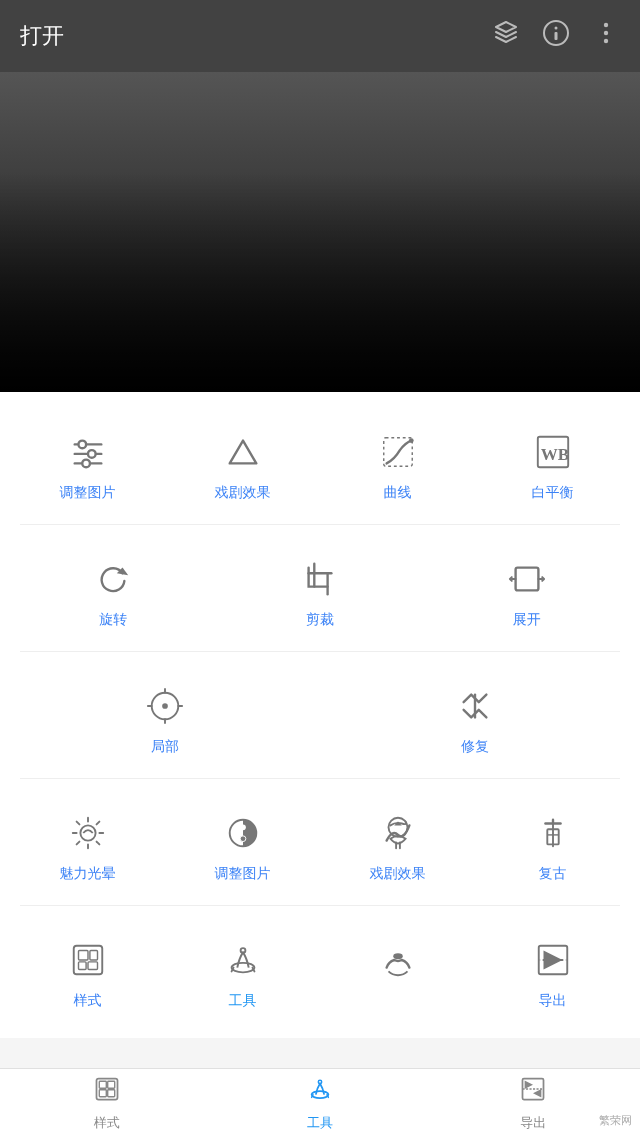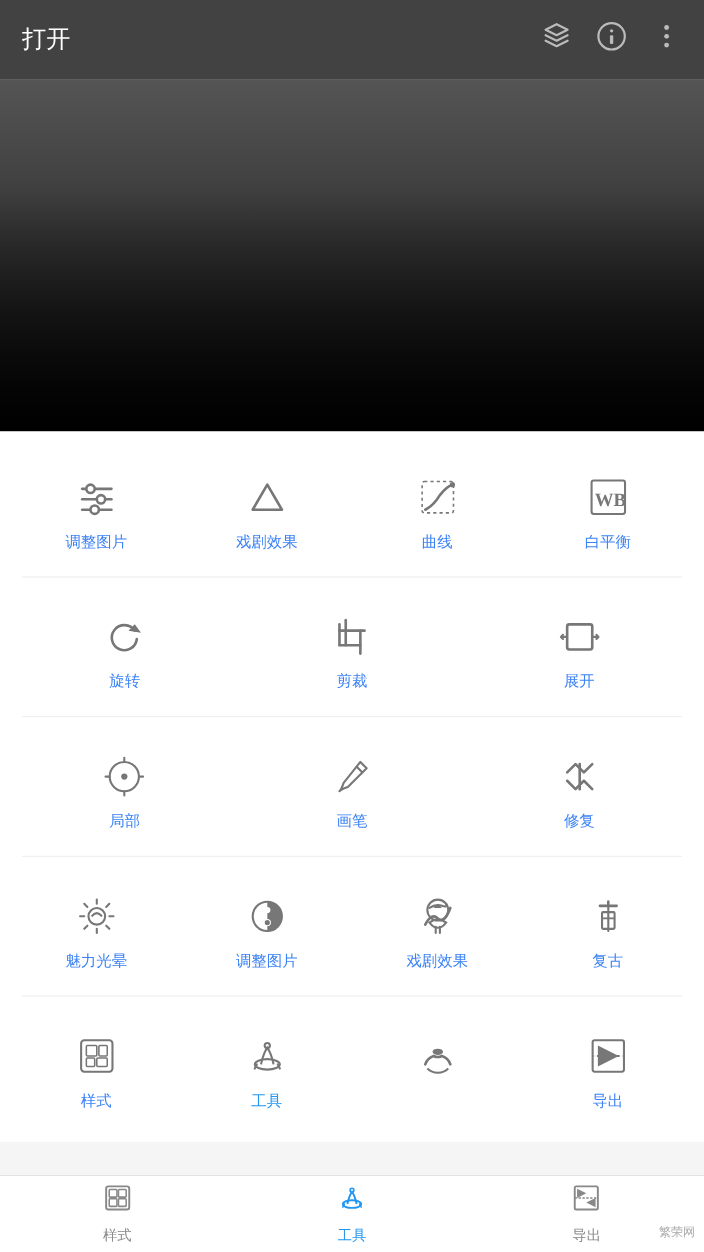--- a/index.html
+++ b/index.html
@@ -287,29 +287,20 @@
           <line x1="20" y1="34" x2="20" y2="38" stroke="#777" stroke-width="2" stroke-linecap="round"></line>
           <line x1="6" y1="20" x2="2" y2="20" stroke="#777" stroke-width="2" stroke-linecap="round"></line>
           <line x1="34" y1="20" x2="38" y2="20" stroke="#777" stroke-width="2" stroke-linecap="round"></line>
         </svg>
       </div>
       <span class="tool-label">局部</span>
     </div>
     <div class="tool-item">
       <div class="tool-icon">
         <svg class="icon-svg" viewBox="0 0 40 40" fill="none">
-          <path d="M28 6 L34 12 L16 30 Q10 32 8 34 Q10 32 12 26 Z" stroke="#777" stroke-width="2" fill="none" stroke-linejoin="round"></path>
-          <path d="M24 10 L30 16" stroke="#777" stroke-width="2"></path>
-        </svg>
-      </div>
-      <span class="tool-label">画笔</span>
-    </div>
-    <div class="tool-item">
-      <div class="tool-icon">
-        <svg class="icon-svg" viewBox="0 0 40 40" fill="none">
           <path d="M8 16 L16 8 L24 16 L32 8" stroke="#777" stroke-width="2.5" fill="none" stroke-linecap="round" stroke-linejoin="round"></path>
           <path d="M8 24 L16 32 L24 24 L32 32" stroke="#777" stroke-width="2.5" fill="none" stroke-linecap="round" stroke-linejoin="round"></path>
           <line x1="20" y1="8" x2="20" y2="32" stroke="#777" stroke-width="2.5" stroke-linecap="round"></line>
         </svg>
       </div>
       <span class="tool-label">修复</span>
     </div>
   </div>
 
   <div class="divider"></div>

